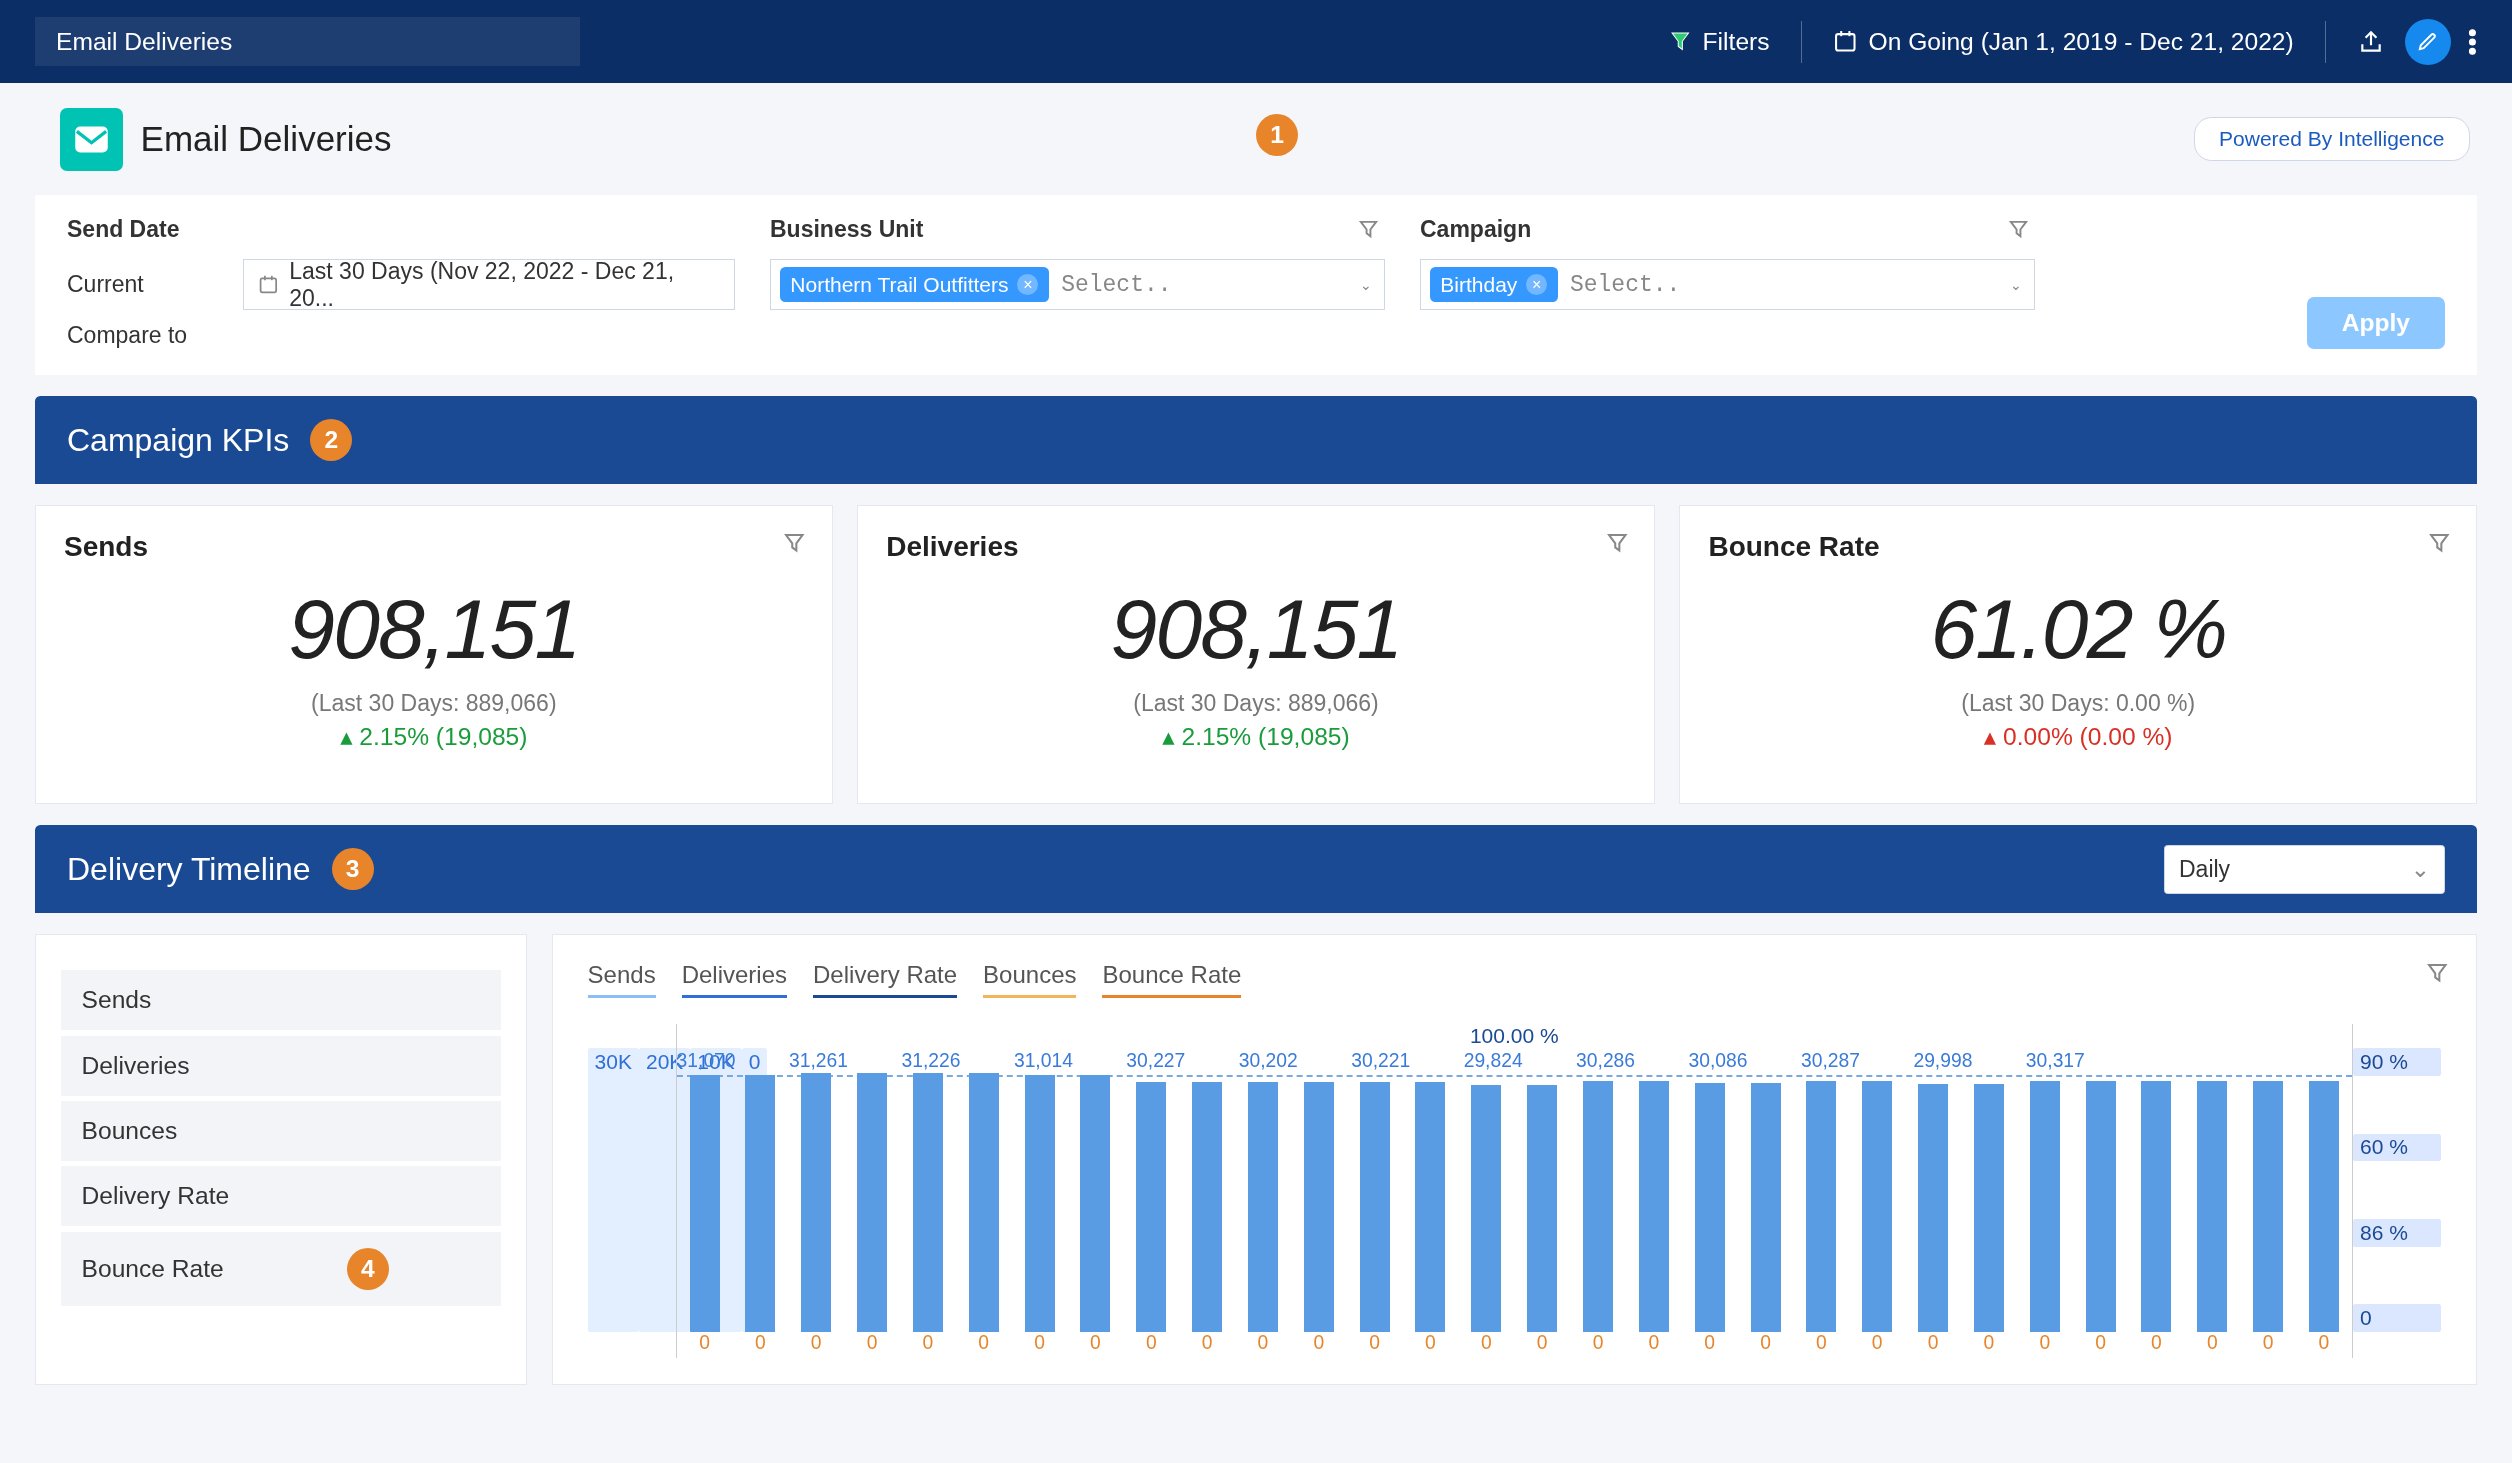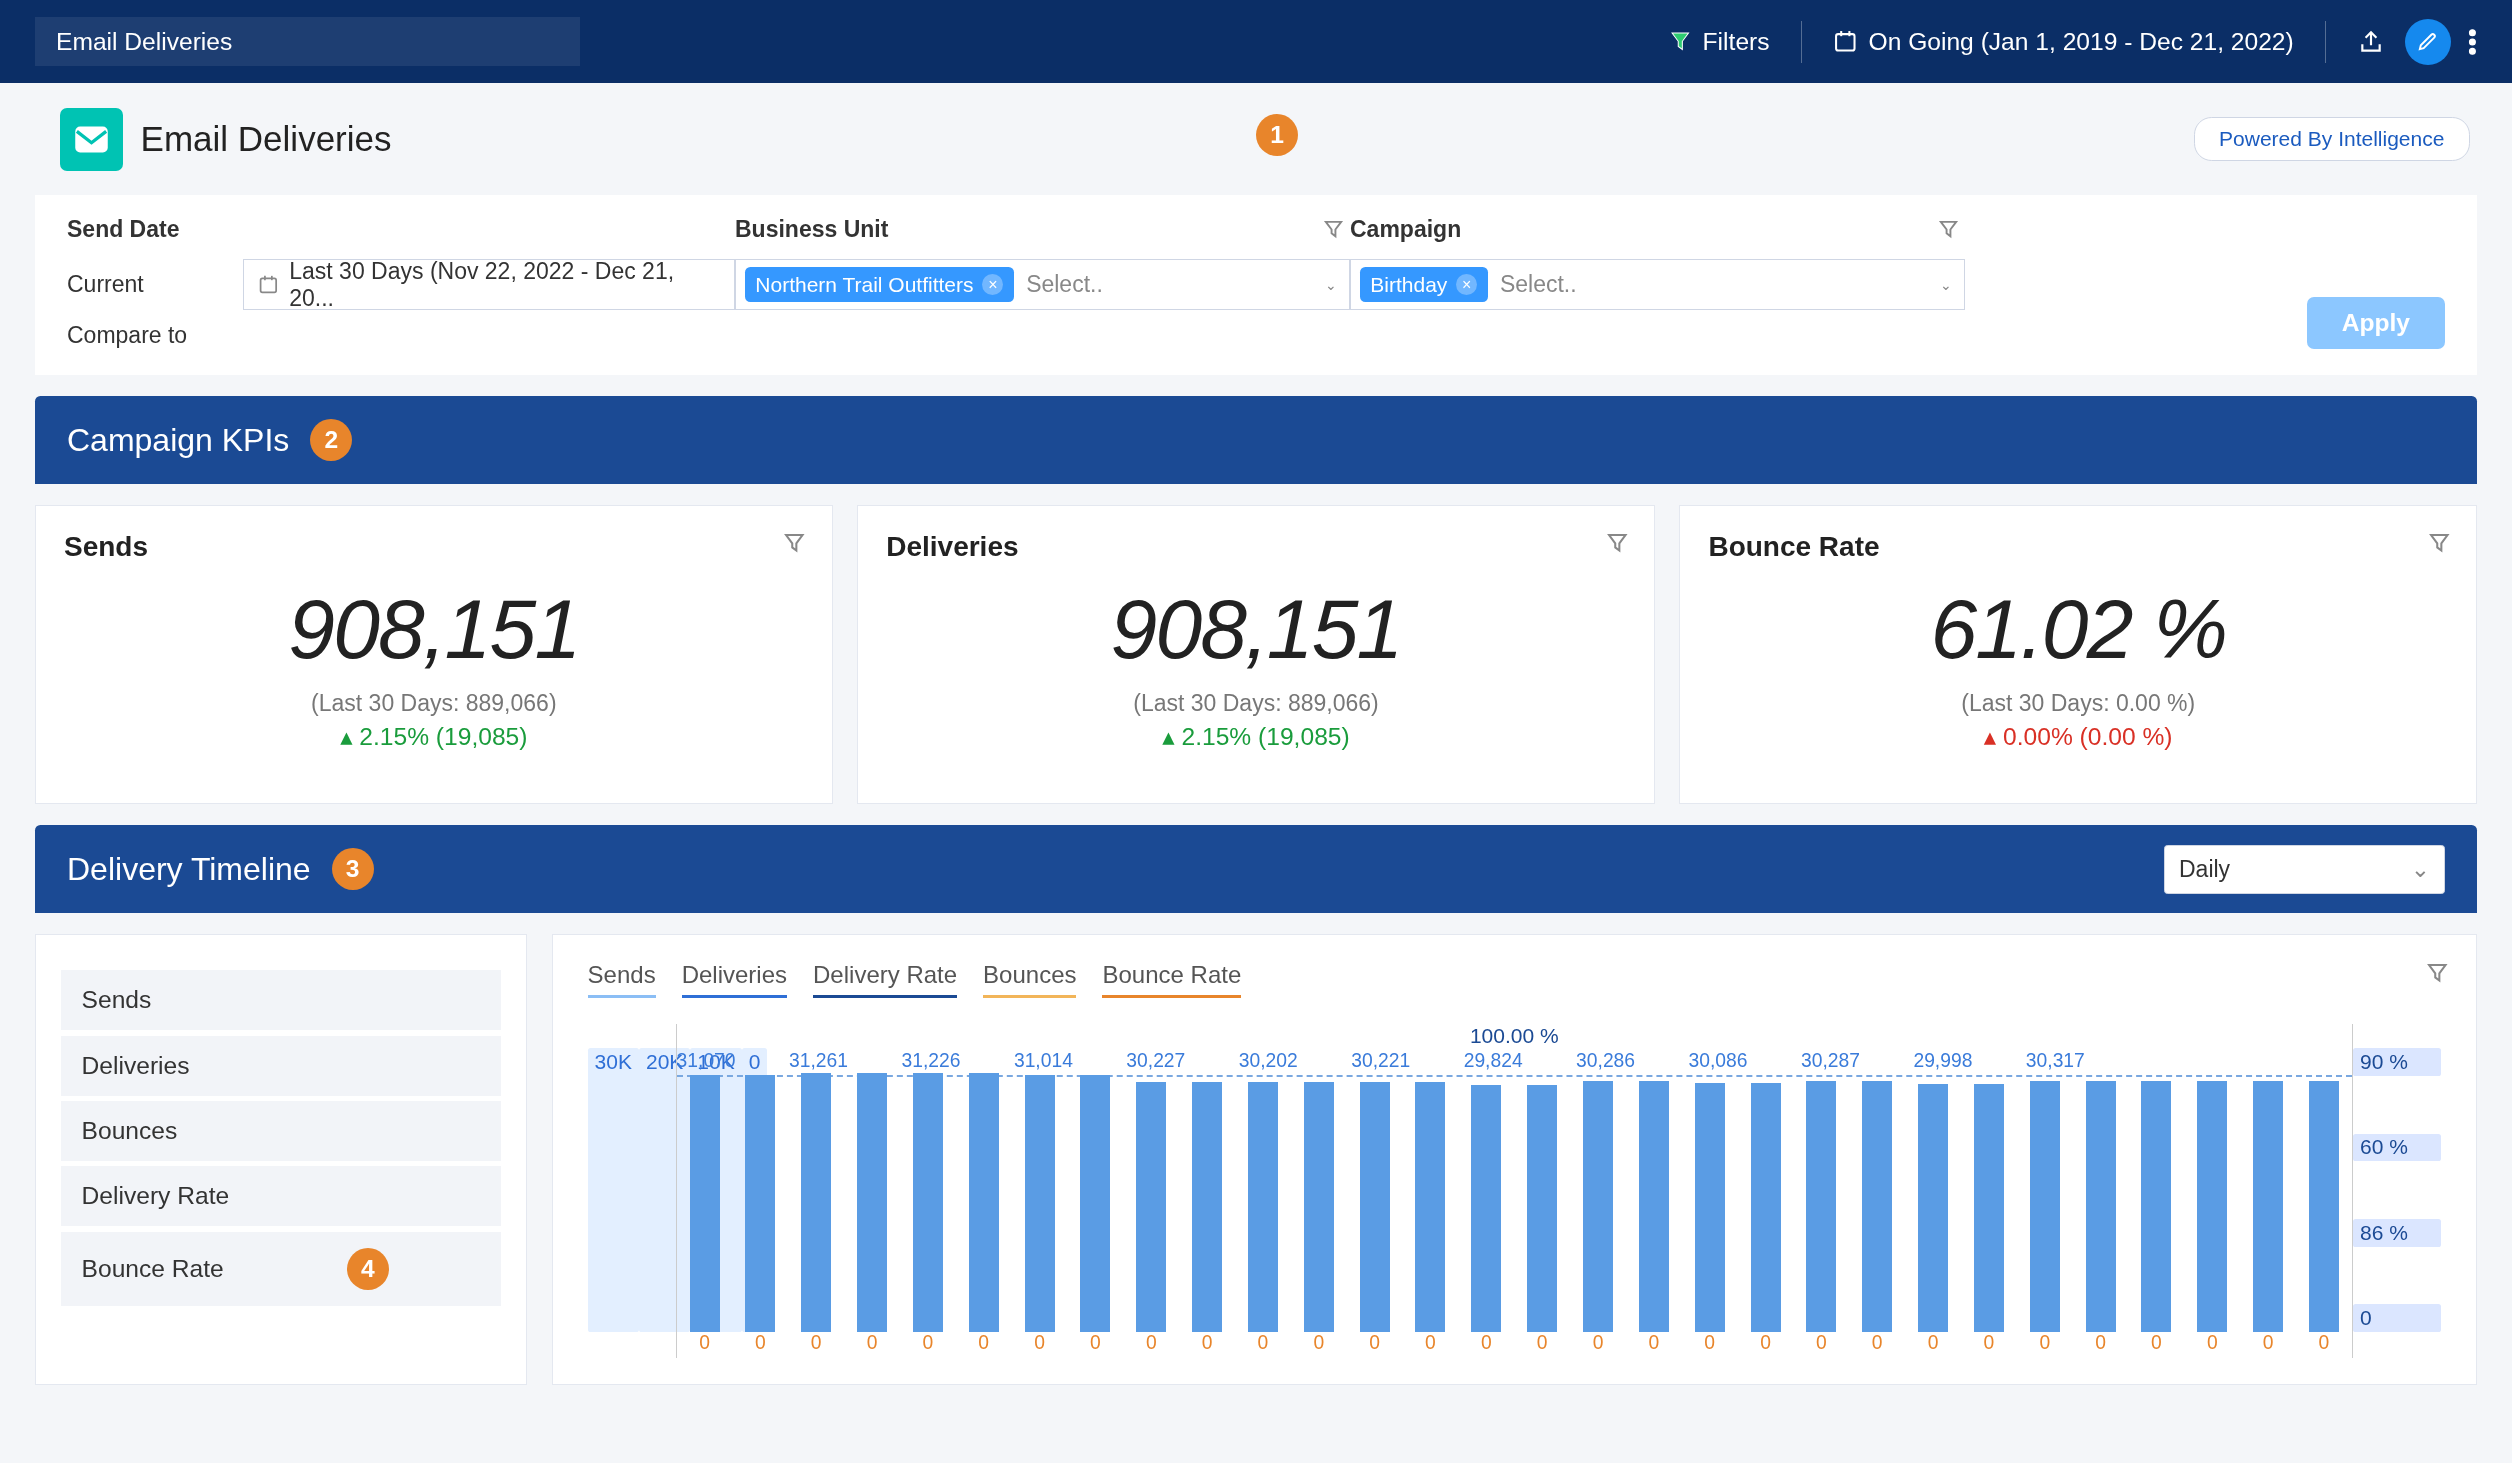--- a/index.html
+++ b/index.html
@@ -19,30 +19,30 @@
 .page-header { display: flex; align-items: center; padding: 24.6px 42px 24.6px 60px; }
 .page-header .icon-box { width: 63px; height: 63px; background: #00c3b3; border-radius: 7px; display: flex; align-items: center; justify-content: center; margin-right: 17.6px; }
 .page-header h1 { font-size: 35px; font-weight: 400; color: #222; }
 .page-header .spacer { flex: 1; }
 .pow-btn { border: 0.9px solid #cfd6e4; background: #fff; border-radius: 17.6px; padding: 8.8px 24.6px; font-size: 21px; color: #1b5bbf; cursor: pointer; }
 
 .marker { width: 42px; height: 42px; border-radius: 50%; background: #e8852b; color: #fff; display: flex; align-items: center; justify-content: center; font-size: 24.6px; font-weight: 600; margin-left: 21px; }
 
 
 .filters-panel { background: #fff; margin: 0 35px; padding: 21px 32px 26px; }
-.f-row { display: flex; }
+.f-row { display: flex; gap: 35px; }
 .f-cell { }
 .f-label { font-size: 23px; font-weight: 600; color: #333; margin-bottom: 16px; display: block; }
 .sd-grid { display: grid; grid-template-columns: 176px 492px; row-gap: 12.3px; align-items: center; }
 .sd-grid .lbl { font-size: 23px; color: #333; }
 .date-input { border: 0.9px solid #cfd6e4; height: 51px; display: flex; align-items: center; padding: 0 14px; font-size: 23px; color: #333; gap: 10.5px; cursor: pointer; background: #fff; }
 .select-box { border: 0.9px solid #cfd6e4; height: 51px; width: 615px; display: flex; align-items: center; padding: 0 8.8px; cursor: pointer; position: relative; }
 .chip { background: #3598ff; color: #fff; border-radius: 5.3px; padding: 5.3px 10.5px; font-size: 21px; display: flex; align-items: center; gap: 8.8px; margin-right: 12.3px; }
 .chip .x { width: 21px; height: 21px; border-radius: 50%; background: rgba(255,255,255,0.3); display: flex; align-items: center; justify-content: center; font-size: 16px; }
-.select-box .placeholder { color: #888; font-size: 23px; }
+.select-box .placeholder { color: #888; font-size: 23px; font-family: Liberation Mono, monospace; }
 .select-box .chev { position: absolute; right: 12.3px; color: #888; }
 .bu-col, .cmp-col { position: relative; }
 .bu-col .funnel, .cmp-col .funnel { position: absolute; right: 5.3px; top: 1.8px; }
 .apply-btn { background: #8cc7ff; color: #fff; border: none; border-radius: 7px; font-size: 24.6px; font-weight: 600; padding: 12.3px 35px; cursor: pointer; align-self: end; }
 
 
 .section-bar { background: #1b4a94; color: #fff; margin: 21px 35px 0; height: 88px; display: flex; align-items: center; padding: 0 32px; font-size: 32px; border-radius: 5.3px 5.3px 0 0; }
 .section-bar .right { margin-left: auto; }
 .section-bar select, .section-bar .select { background: #fff; color: #333; border: 0.9px solid #cfd6e4; height: 49px; width: 281px; padding: 0 14px; font-size: 23px; border-radius: 3.5px; }
 

